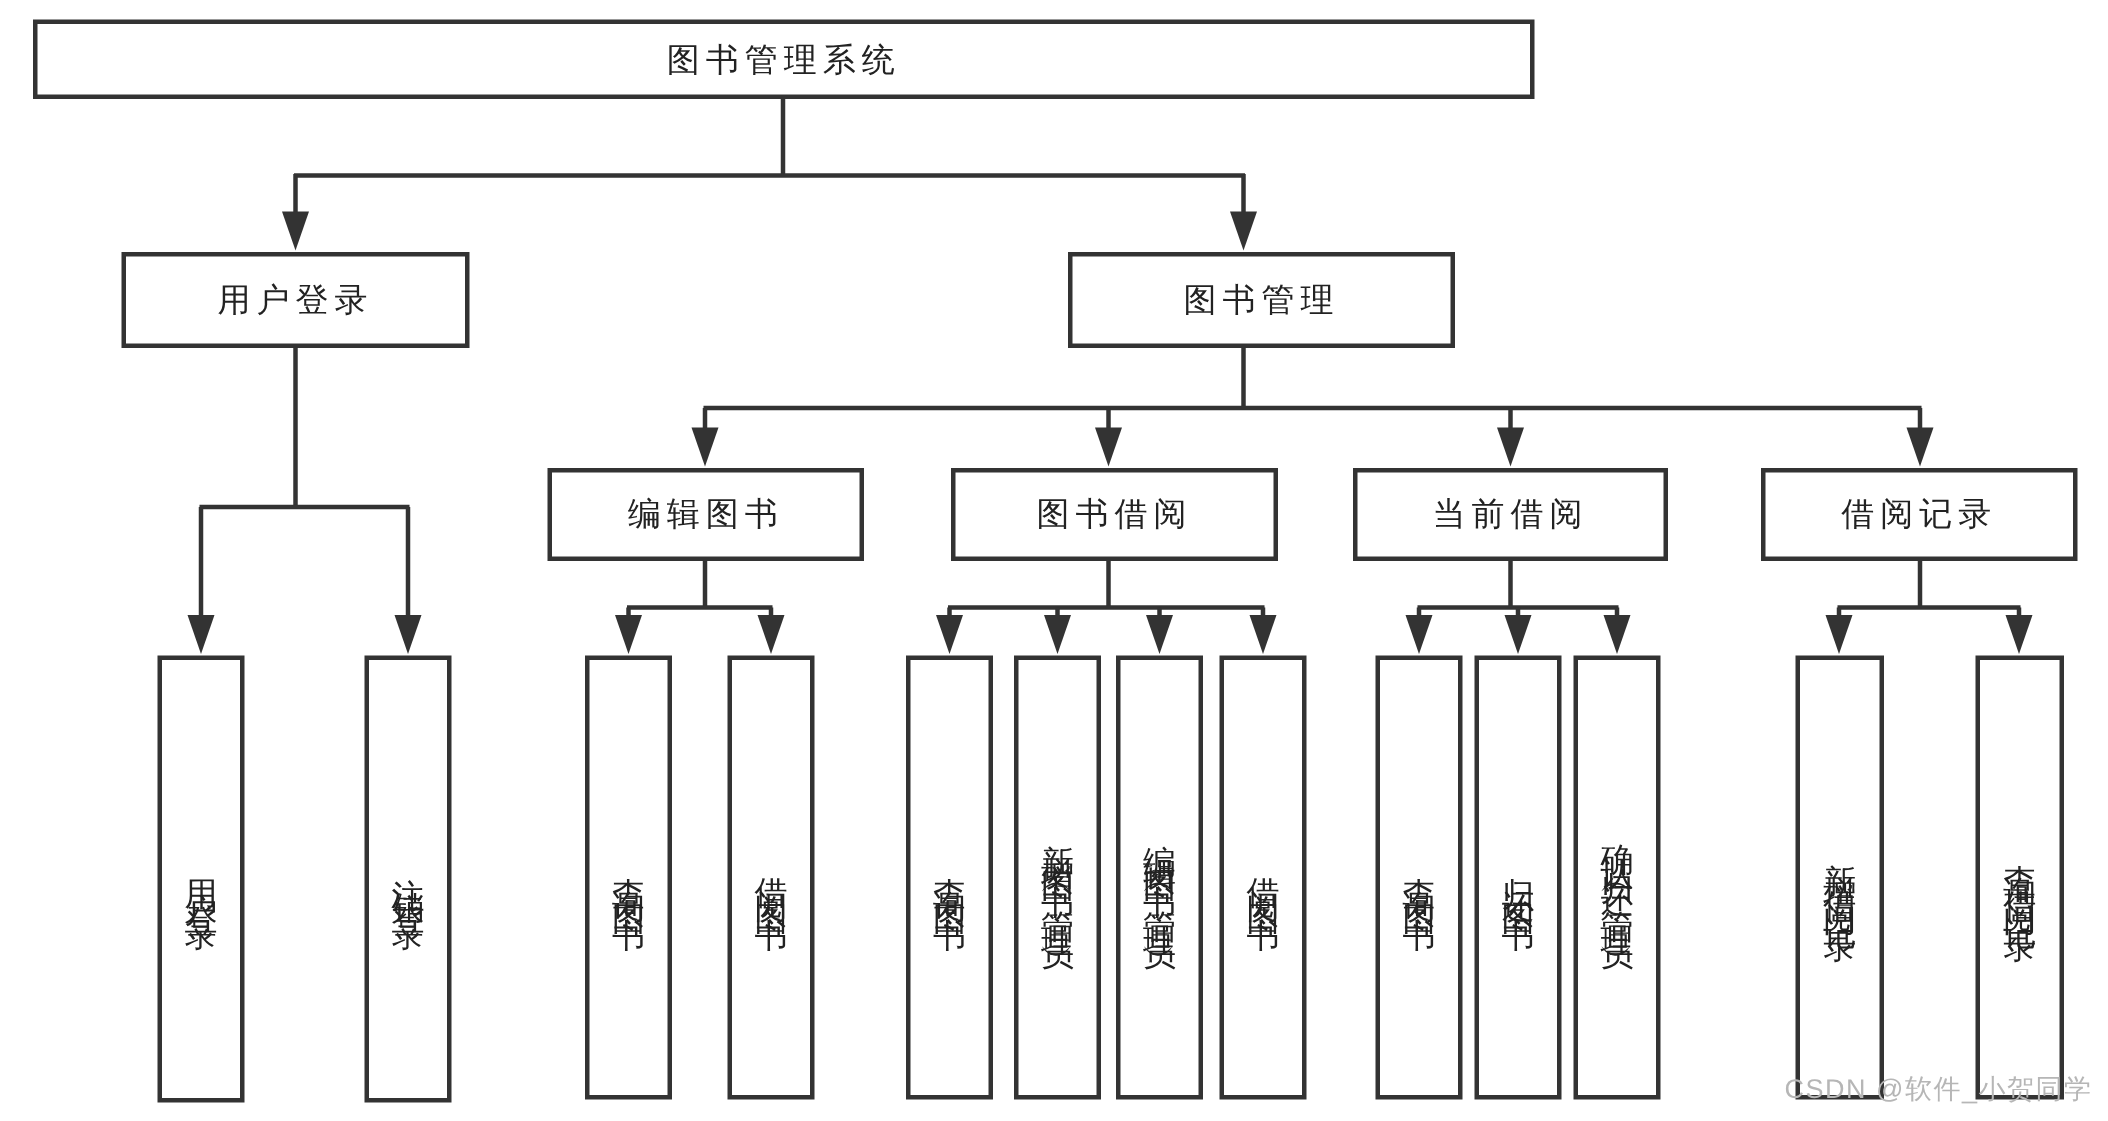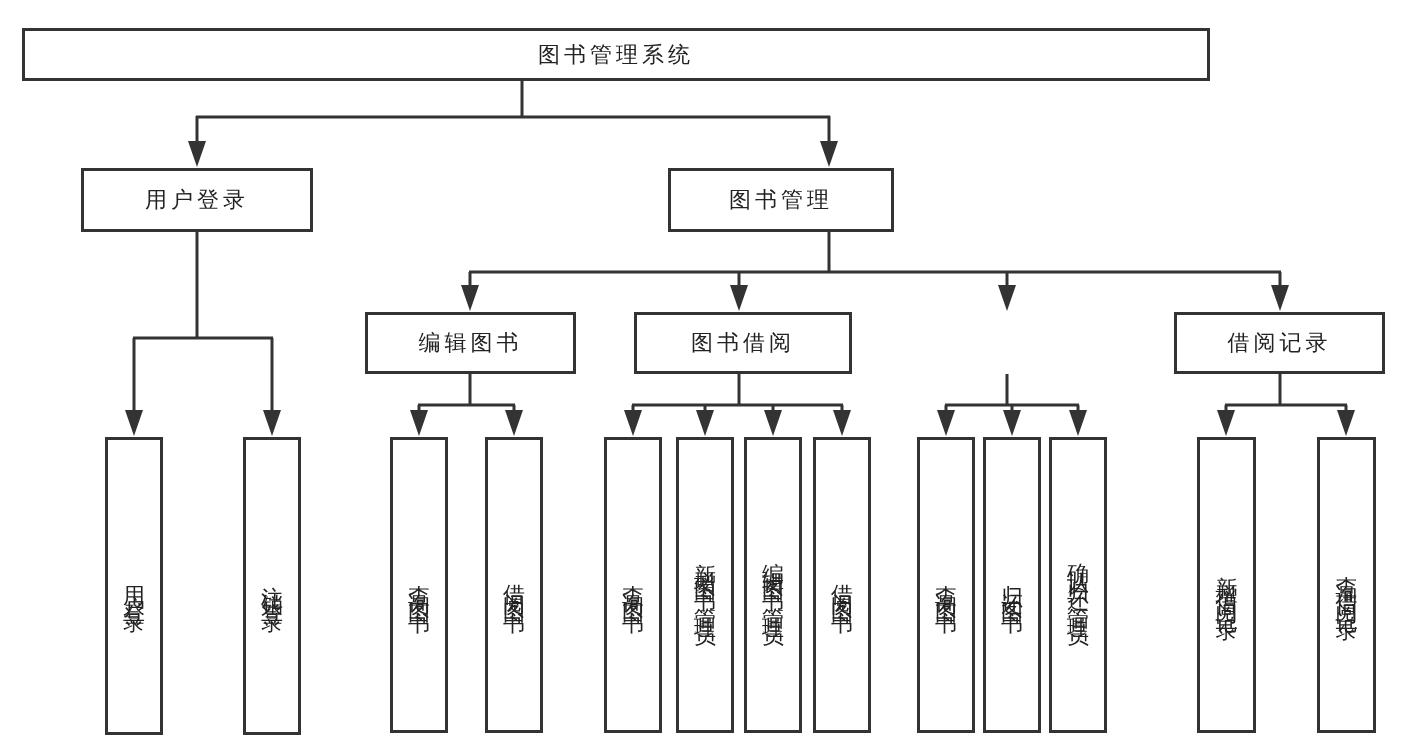--- a/index.html
+++ b/index.html
@@ -120,37 +120,40 @@
       <line x1="1012" y1="405" x2="1012" y2="422" stroke="#333333" stroke-width="3"></line>
       <polygon points="1003,410 1021,410 1012,436" fill="#333333"></polygon>
       <line x1="1078" y1="405" x2="1078" y2="422" stroke="#333333" stroke-width="3"></line>
       <polygon points="1069,410 1087,410 1078,436" fill="#333333"></polygon>
       <line x1="1226" y1="405" x2="1226" y2="422" stroke="#333333" stroke-width="3"></line>
       <polygon points="1217,410 1235,410 1226,436" fill="#333333"></polygon>
       <line x1="1346" y1="405" x2="1346" y2="422" stroke="#333333" stroke-width="3"></line>
       <polygon points="1337,410 1355,410 1346,436" fill="#333333"></polygon>
     </svg>
 
-  <div class="box" style="left:22px;top:28px;width:1188px;height:53px">
+  <div class="box" style="left:22px;top:13px;width:1001px;height:53px">
     <span class="hlabel">图书管理系统</span>
   </div>
 
   <div class="box" style="left:81px;top:168px;width:232px;height:64px">
     <span class="hlabel">用户登录</span>
   </div>
-  <div class="box" style="left:668px;top:168px;width:226px;height:64px">
+  <div class="box" style="left:712px;top:168px;width:258px;height:64px">
     <span class="hlabel">图书管理</span>
   </div>
 
   <div class="box" style="left:365px;top:312px;width:211px;height:62px">
     <span class="hlabel">编辑图书</span>
   </div>
   <div class="box" style="left:634px;top:312px;width:218px;height:62px">
     <span class="hlabel">图书借阅</span>
   </div>
+  <div class="box" style="left:902px;top:312px;width:210px;height:62px">
+    <span class="hlabel">当前借阅</span>
+  </div>
   <div class="box" style="left:1174px;top:312px;width:211px;height:62px">
     <span class="hlabel">借阅记录</span>
   </div>
 
   <div class="leaf" style="left:105px;top:437px;width:58px;height:298px">
     <span class="vtext">用户登录</span>
   </div>
   <div class="leaf" style="left:243px;top:437px;width:58px;height:298px">
     <span class="vtext">注销登录</span>
   </div>
@@ -185,13 +188,14 @@
     <span class="vtext">确认归还（管理员）</span>
   </div>
 
   <div class="leaf" style="left:1197px;top:437px;width:59px;height:296px">
     <span class="vtext">新增借阅记录</span>
   </div>
   <div class="leaf" style="left:1317px;top:437px;width:59px;height:296px">
     <span class="vtext">查询借阅记录</span>
   </div>
 
+  <div class="watermark">CSDN @软件_小贺同学</div>
 </div>
 
 </body></html>

